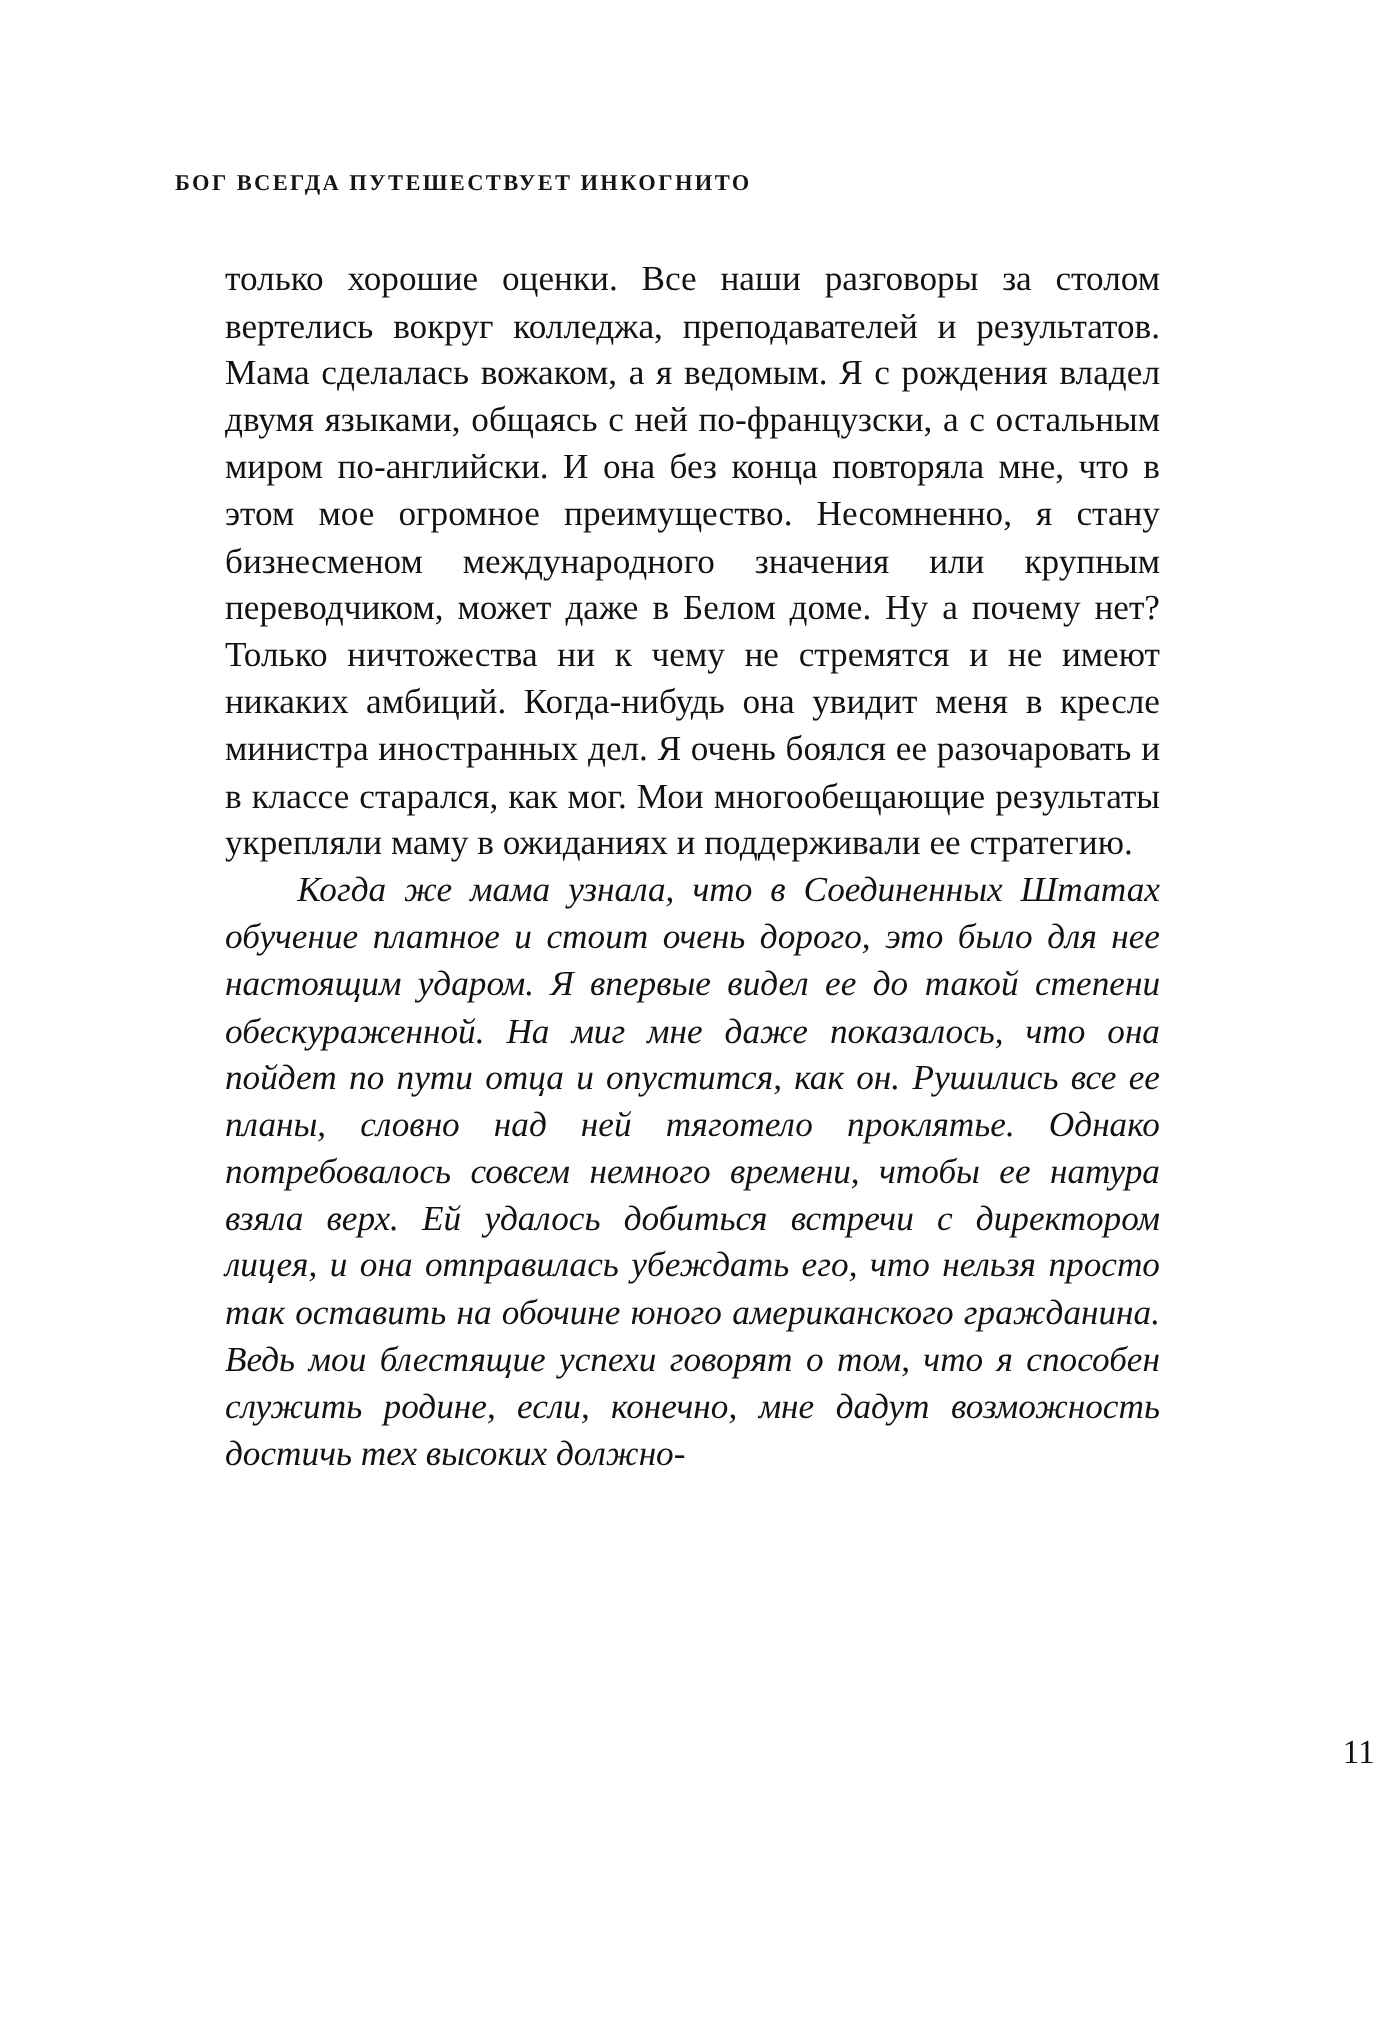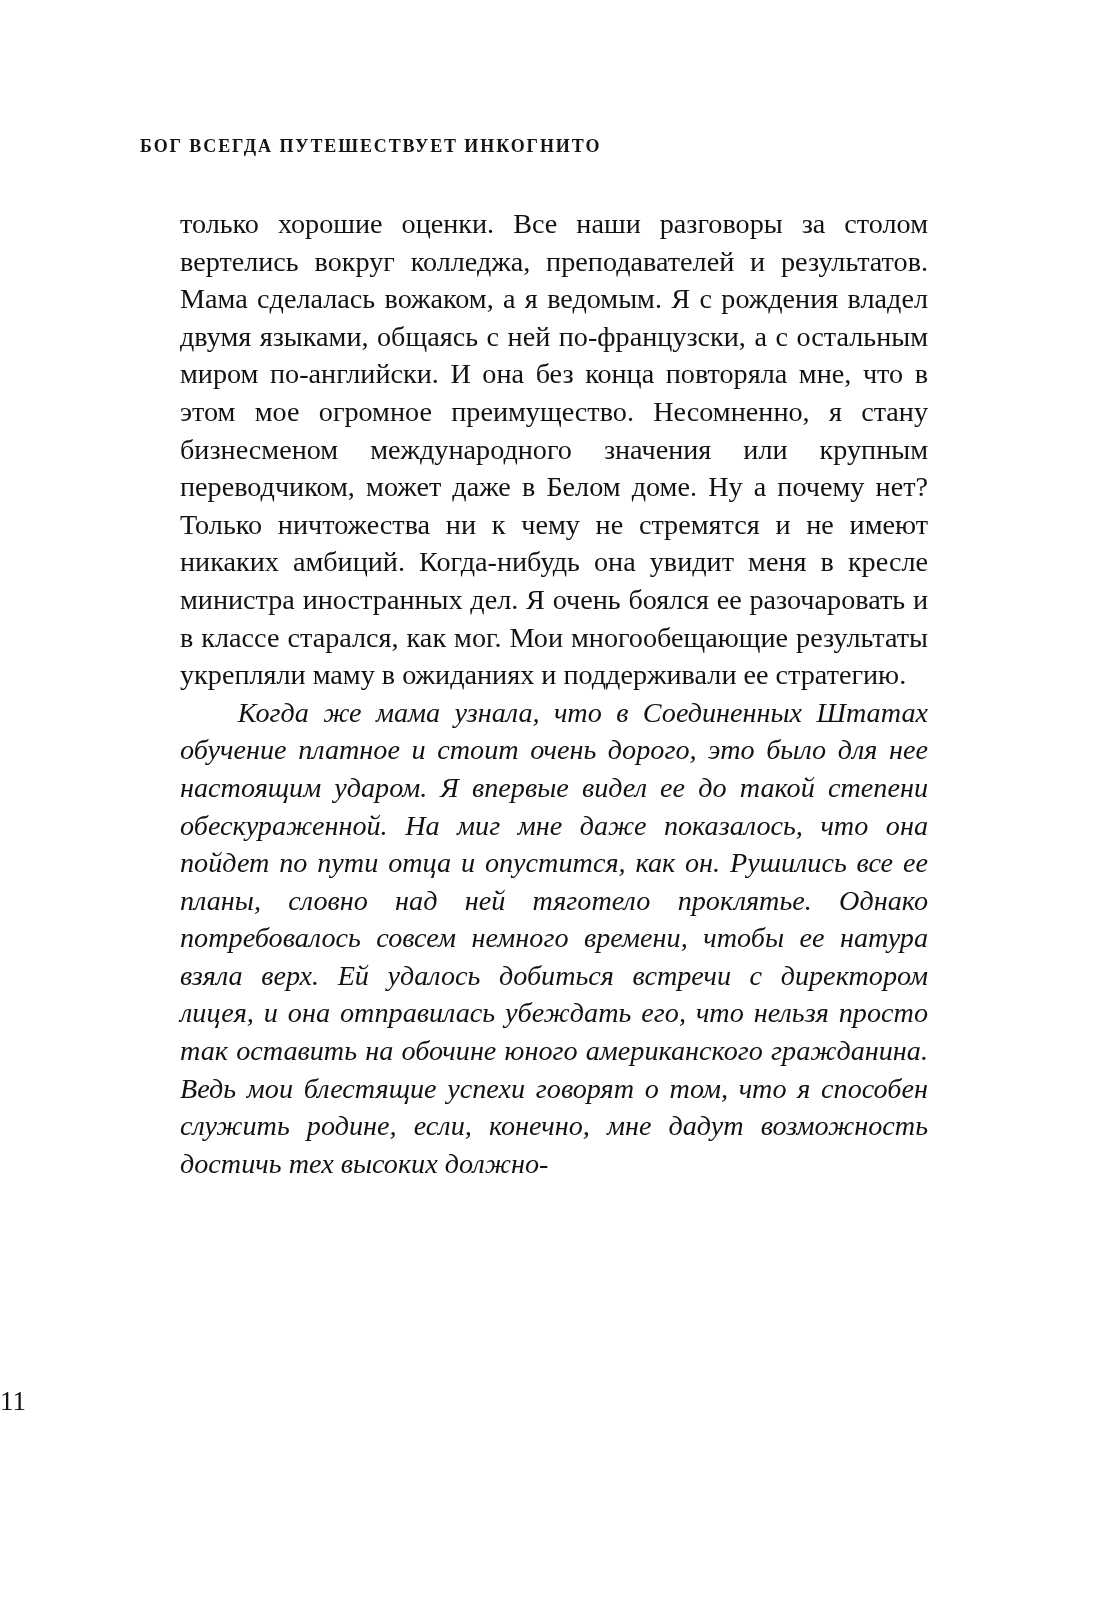--- a/index.html
+++ b/index.html
@@ -61,21 +61,21 @@
     text-indent: 2.05em;
     font-style: italic;
   }
 
   
   .folio {
     position: absolute;
     left: 0;
     right: 0;
     top: 1385px;
-    text-align: left;
+    text-align: right;
     font-size: 27px;
     line-height: 32px;
     color: #14110f;
   }
 </style>
 </head>
 <body>
 
 <div class="page">
 

